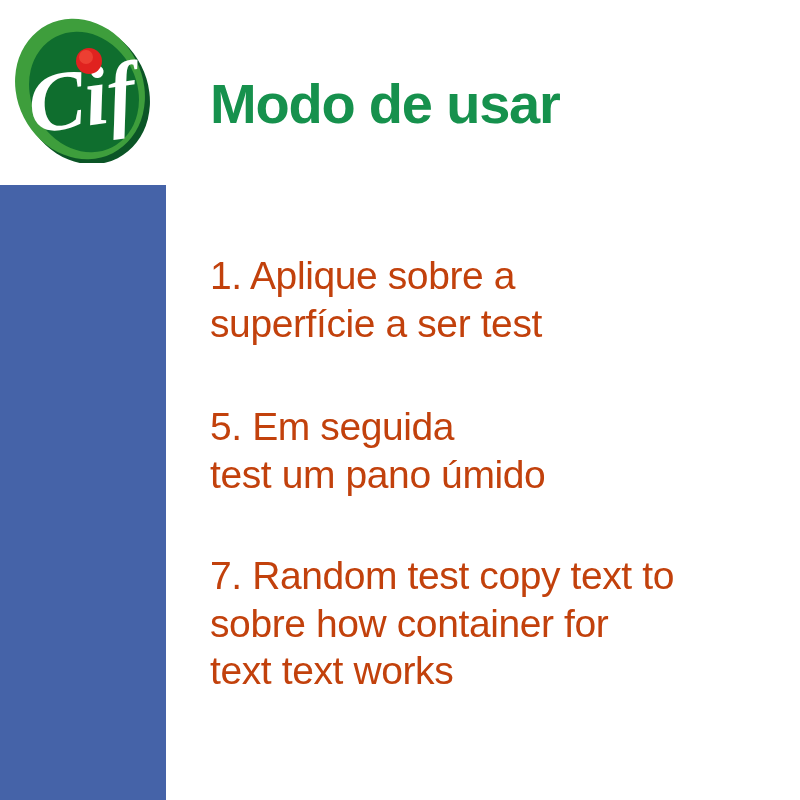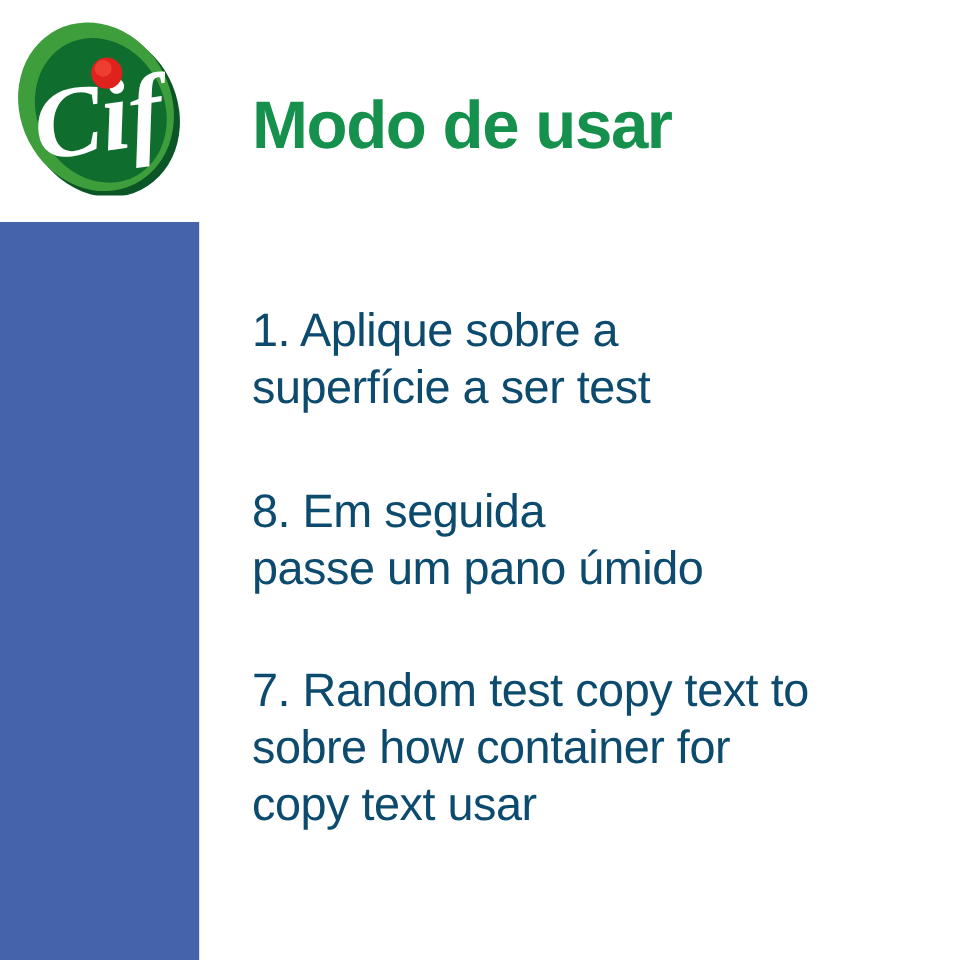--- a/index.html
+++ b/index.html
@@ -62,21 +62,21 @@
     font-weight: bold;
     color: #16914D;
     letter-spacing: -1.2px;
     line-height: 1.0;
     white-space: nowrap;
   }
 
   .step {
     position: absolute;
     left: 0;
-    color: #0c4a6e;
+    color: #c2410c;
     font-size: 39px;
     font-weight: normal;
     line-height: 1.22;
     letter-spacing: -0.4px;
     white-space: nowrap;
   }
   .step-line { display: block; }
 
   #step-1 { top: 252px; }
   #step-2 { top: 403px; }
@@ -114,24 +114,24 @@
   <div id="content">
 
     <div id="page-title">Modo de usar</div>
 
     <div class="step" id="step-1">
       <span class="step-line">1. Aplique sobre a</span>
       <span class="step-line">superfície a ser test</span>
     </div>
 
     <div class="step" id="step-2">
-      <span class="step-line">8. Em seguida</span>
-      <span class="step-line">passe um pano úmido</span>
+      <span class="step-line">5. Em seguida</span>
+      <span class="step-line">test um pano úmido</span>
     </div>
 
     <div class="step" id="step-3">
       <span class="step-line">7. Random test copy text to</span>
       <span class="step-line">sobre how container for</span>
-      <span class="step-line">copy text usar</span>
+      <span class="step-line">text text works</span>
     </div>
 
   </div>
 </div>
 
 </body></html>

